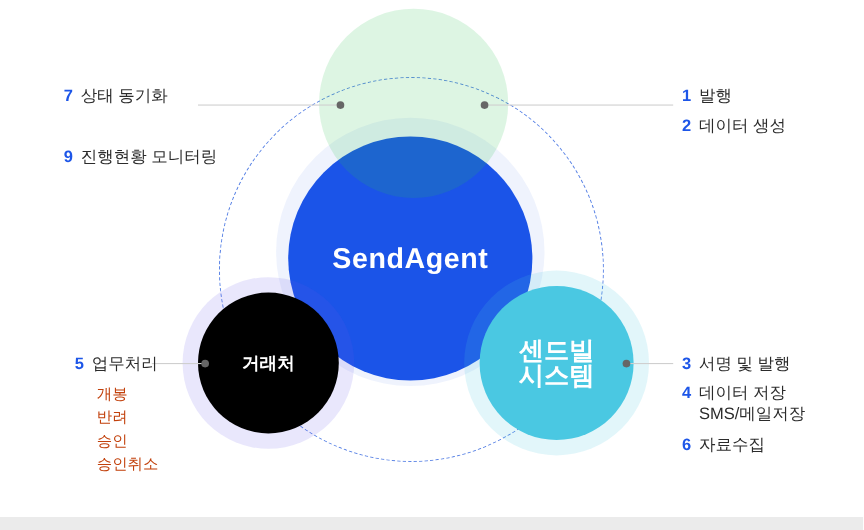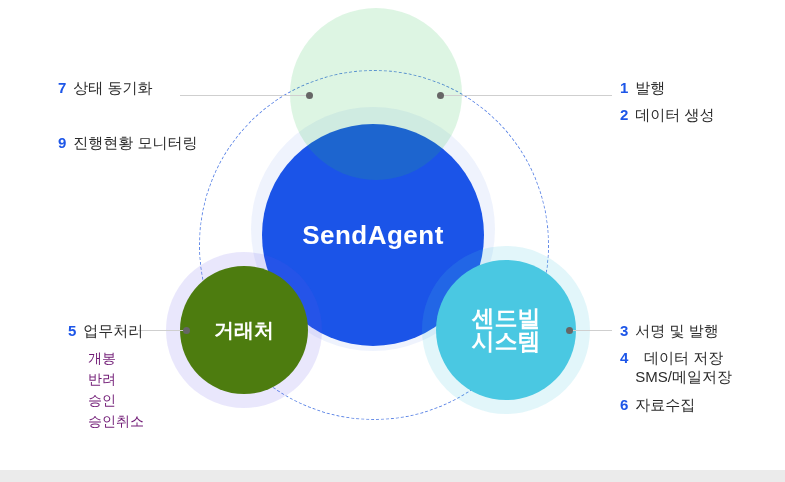--- a/index.html
+++ b/index.html
@@ -42,22 +42,22 @@
     letter-spacing: 0.5px;
   }
   .circle-top {
     left: 304px; top: 22px; width: 144px; height: 144px;
     background: #2bc24f;
     font-size: 17px;
     line-height: 23px;
   }
   .circle-left {
     left: 180px; top: 266px; width: 128px; height: 128px;
-    background: #4d7c0f;
-    font-size: 20px;
+    background: #000000;
+    font-size: 16px;
   }
   .circle-right {
     left: 436px; top: 260px; width: 140px; height: 140px;
     background: #4ac8e2;
     font-size: 23px;
     line-height: 23px;
   }
   .conn-line { position: absolute; height: 1px; background: #cfcfcf; }
   .conn-dot  { position: absolute; width: 7px; height: 7px; border-radius: 50%; background: #666666; }
   .line-tl { left: 180px; top: 95px;  width: 130px; }
@@ -67,33 +67,32 @@
   .line-bl { left: 138px; top: 330px; width: 48px; }
   .dot-bl  { left: 183px; top: 327px; }
   .line-br { left: 572px; top: 330px; width: 40px; }
   .dot-br  { left: 566px; top: 327px; }
   .ann-row {
     position: absolute;
     font-size: 15px;
     line-height: 20px;
     white-space: nowrap;
     color: #2b2b2b;
-    text-align: center;
   }
   .ann-row .num {
     color: #1d56e8;
     font-weight: bold;
     margin-right: 7px;
   }
   .ann-row.two-line { display: flex; align-items: flex-start; line-height: 19px; }
   .sub-item {
     position: absolute;
     left: 88px;
     font-size: 14px;
-    color: #701a75;
+    color: #c2410c;
     white-space: nowrap;
   }
   .footer-strip {
     position: absolute;
     left: 0; bottom: 0;
     width: 785px; height: 12px;
     background: #ebebeb;
   }
 </style>
 </head>

